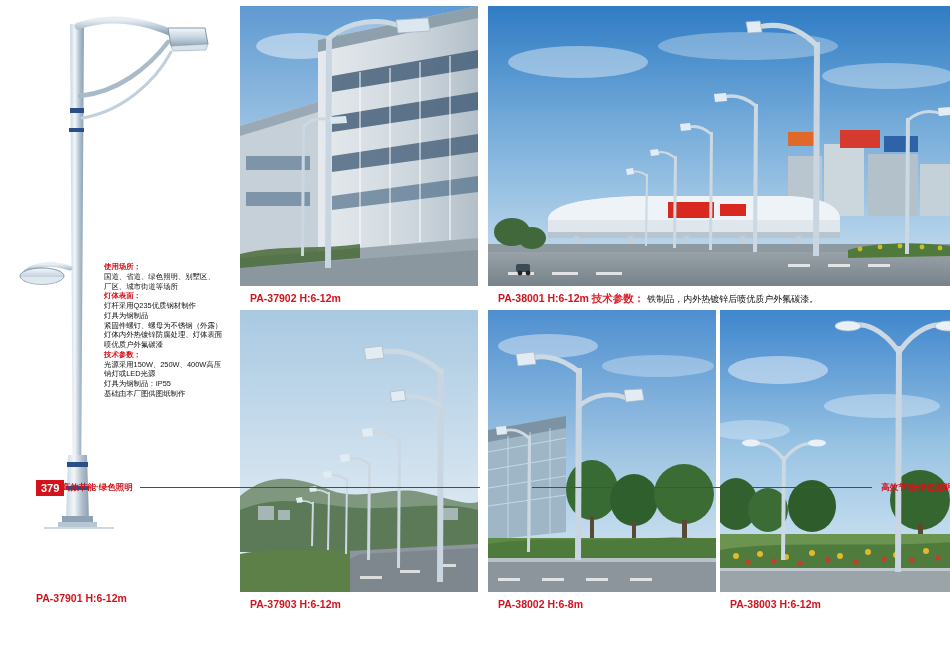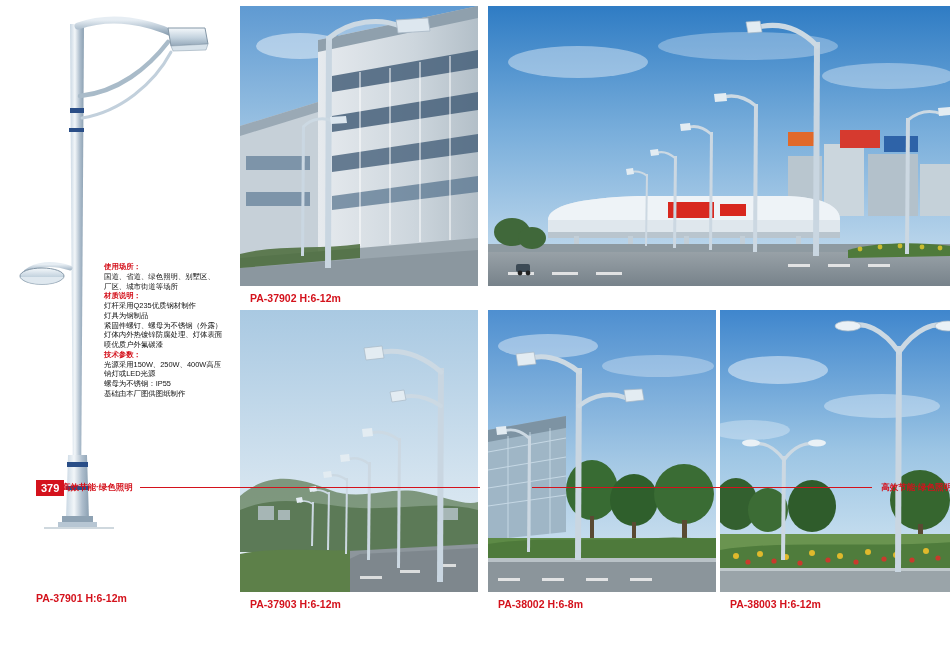--- a/index.html
+++ b/index.html
@@ -77,30 +77,30 @@
         <path d="M12,277 C 18,287 50,287 56,277" fill="#dfe8ef" stroke="#93a6b5" stroke-width=".6"></path>
       </g>
 
       <rect x="36" y="527" width="70" height="2" fill="#cfd8de"></rect>
     </svg>
 
     <div class="spec">
       <p class="hd">使用场所：</p>
       <p>国道、省道、绿色照明、别墅区、</p>
       <p>厂区、城市街道等场所</p>
-      <p class="hd">材质说明：</p>
+      <p class="hd">灯体表面：</p>
       <p>灯杆采用Q235优质钢材制作</p>
       <p>灯具为钢制品</p>
       <p>紧固件螺钉、螺母为不锈钢（外露）</p>
       <p>灯体内外热镀锌防腐处理、灯体表面</p>
       <p>喷优质户外氟碳漆</p>
       <p class="hd">技术参数：</p>
       <p>光源采用150W、250W、400W高压</p>
       <p>钠灯或LED光源</p>
-      <p>螺母为不锈钢：IP55</p>
+      <p>灯具为钢制品：IP55</p>
       <p>基础由本厂图供图纸制作</p>
     </div>
 
     <div class="cap" style="left:20px;top:592px;">PA-37901 H:6-12m</div>
   </div>
 
   <div class="photo" style="left:232px;top:6px;width:238px;height:280px;">
     <svg width="238" height="280" viewBox="0 0 238 280">
       <defs>
         <linearGradient id="sky1" x1="0" y1="0" x2="0" y2="1">
@@ -258,20 +258,25 @@
       <g>
         <polygon points="418,112 422,112 421,248 417,248" fill="#ccd8e2"></polygon>
         <path d="M420,114 C 432,104 444,104 454,108" stroke="#ccd9e3" stroke-width="3" fill="none" stroke-linecap="round"></path>
         <path d="M450,102 L462,101 L463,109 L451,110 Z" fill="#e3ecf2"></path>
       </g>
 
       <rect x="28" y="258" width="14" height="8" rx="2" fill="#3c4a55"></rect>
       <circle cx="32" cy="267" r="2.4" fill="#222"></circle>
       <circle cx="40" cy="267" r="2.4" fill="#222"></circle>
     </svg>
+  </div>
+  <div class="cap" style="left:482px;top:292px;">
+    <span>PA-38001 H:6-12m</span>
+    <span class="tech">技术参数：</span>
+    <span class="techtxt">铁制品，内外热镀锌后喷优质户外氟碳漆。</span>
   </div>
 
   <div class="photo" style="left:232px;top:310px;width:238px;height:282px;">
     <svg width="238" height="282" viewBox="0 0 238 282">
       <defs>
         <linearGradient id="sky3" x1="0" y1="0" x2="0" y2="1">
           <stop offset="0%" stop-color="#a9c9e2"></stop>
           <stop offset="60%" stop-color="#d3e3ef"></stop>
           <stop offset="100%" stop-color="#e9f1f6"></stop>
         </linearGradient>

